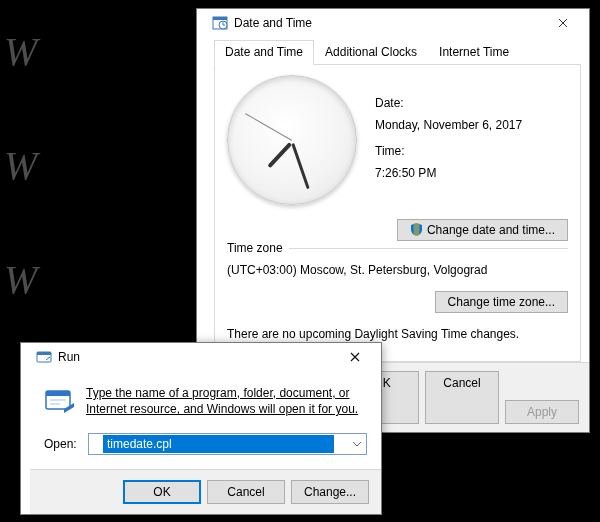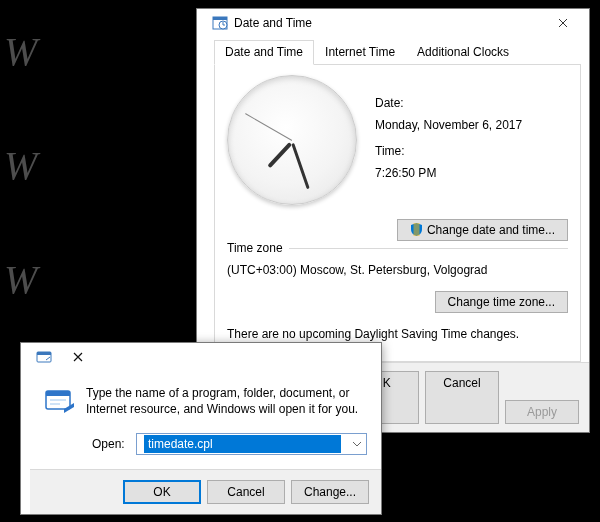--- a/index.html
+++ b/index.html
@@ -30,27 +30,27 @@
   .btn-row { text-align: right; margin-top: 14px;}
   .shield { width:13px; height:13px; display:inline-block; vertical-align:-2px; margin-right:4px;}
   .section-label { display:flex; align-items:center; gap:6px; color:#000;}
   .section-label .line { flex:1; height:1px; background:#d9d9d9;}
   .tz-value { margin: 8px 0 10px 0; color:#000;}
   .dst-text { margin: 14px 0 8px 0; color:#000;}
   .dlg-buttons { display:flex; justify-content:flex-end; gap:6px; padding: 8px 10px; background:#f0f0f0; border-top:1px solid #d9d9d9;}
   .dlg-buttons .btn { min-width:74px; padding:4px 12px;}
   .btn.disabled { color:#9a9a9a;margin-top:29px;}
   
-  .run-body { padding: 14px 14px 10px 14px; display:flex; gap:10px; background:#fff;}
+  .run-body { padding: 14px 14px 10px 14px; display:flex; gap:10px; background:#fff;text-decoration:underline;}
   .run-icon { width:32px; height:32px; flex-shrink:0;}
   .run-text { color:#000; line-height:1.35;}
   .run-open-row { display:flex; align-items:center; gap:8px; padding: 6px 14px 14px 14px; background:#fff;}
-  .run-open-label { width:36px; color:#000;margin-left:48px;}
+  .run-open-label { width:36px; color:#000;}
   .combo { flex:1; display:flex; align-items:center; border:1px solid #7a9fcf; background:#fff; height:22px;}
-  .combo input { border:none; outline:none; flex:1; padding:2px 4px; background:#0078d7; color:#fff; margin:7px; height:18px;}
+  .combo input { border:none; outline:none; flex:1; padding:2px 4px; background:#0078d7; color:#fff; margin:14px; height:18px;}
   .combo .chev { width:18px; display:flex; align-items:center; justify-content:center; color:#666;}
   .run-buttons { display:flex; justify-content:flex-end; gap:6px; padding:10px 12px; background:#f0f0f0; border-top:1px solid #d9d9d9;}
   .run-buttons .btn{ min-width:78px; padding:4px 10px;}
   .btn.default { border-color:#0078d7; box-shadow: inset 0 0 0 1px #0078d7;}
 </style>
 </head>
 <body>
 
 <span class="wm-letter" style="left:4px; top:28px;">W</span>
 <span class="wm-letter" style="left:4px; top:142px;">W</span>
@@ -70,22 +70,22 @@
     </span>
     <span class="title-text">Date and Time</span>
     <div class="win-btn close">
       <svg width="10" height="10" viewBox="0 0 10 10">
           <path d="M1 1L9 9M9 1L1 9" stroke="#333" stroke-width="1"></path>
         </svg>
     </div>
   </div>
   <div class="tabbar">
     <div class="tab active">Date and Time</div>
+    <div class="tab">Additional Clocks</div>
     <div class="tab">Internet Time</div>
-    <div class="tab">Additional Clocks</div>
   </div>
   <div class="tabcontent">
     <div class="dt-row">
       <div class="clock">
         <div class="clock-face">
           <div class="hand hour"></div>
           <div class="hand min"></div>
           <div class="hand sec"></div>
         </div>
       </div>
@@ -125,20 +125,21 @@
 
 <div class="window" style="left:20px; top:342px; width:362px;">
   <div class="titlebar">
     <span class="title-icon">
       <svg viewBox="0 0 16 16" width="16" height="16">
           <rect x="1" y="3" width="14" height="10" rx="1" fill="#fff" stroke="#3b78bd"></rect>
           <rect x="1" y="3" width="14" height="3" fill="#3b78bd"></rect>
           <path d="M10 11l4-3" stroke="#3b78bd"></path>
         </svg>
     </span>
+    <span class="title-text">Run</span>
     <div class="win-btn close">
       <svg width="10" height="10" viewBox="0 0 10 10">
           <path d="M1 1L9 9M9 1L1 9" stroke="#111" stroke-width="1.2"></path>
         </svg>
     </div>
   </div>
   <div class="run-body">
     <div class="run-icon">
       <svg viewBox="0 0 32 32" width="32" height="32">
           <rect x="2" y="6" width="24" height="18" rx="2" fill="#fff" stroke="#2e75c9" stroke-width="1.5"></rect>

